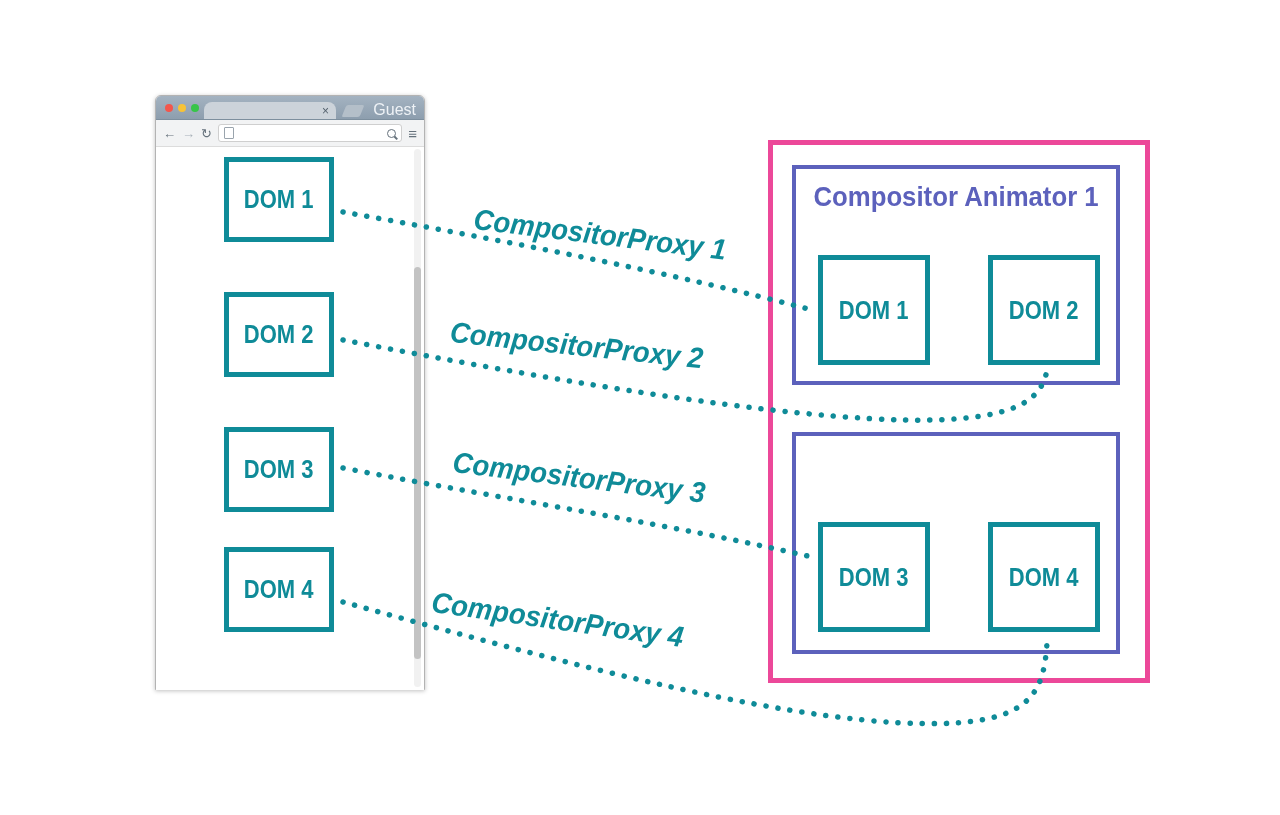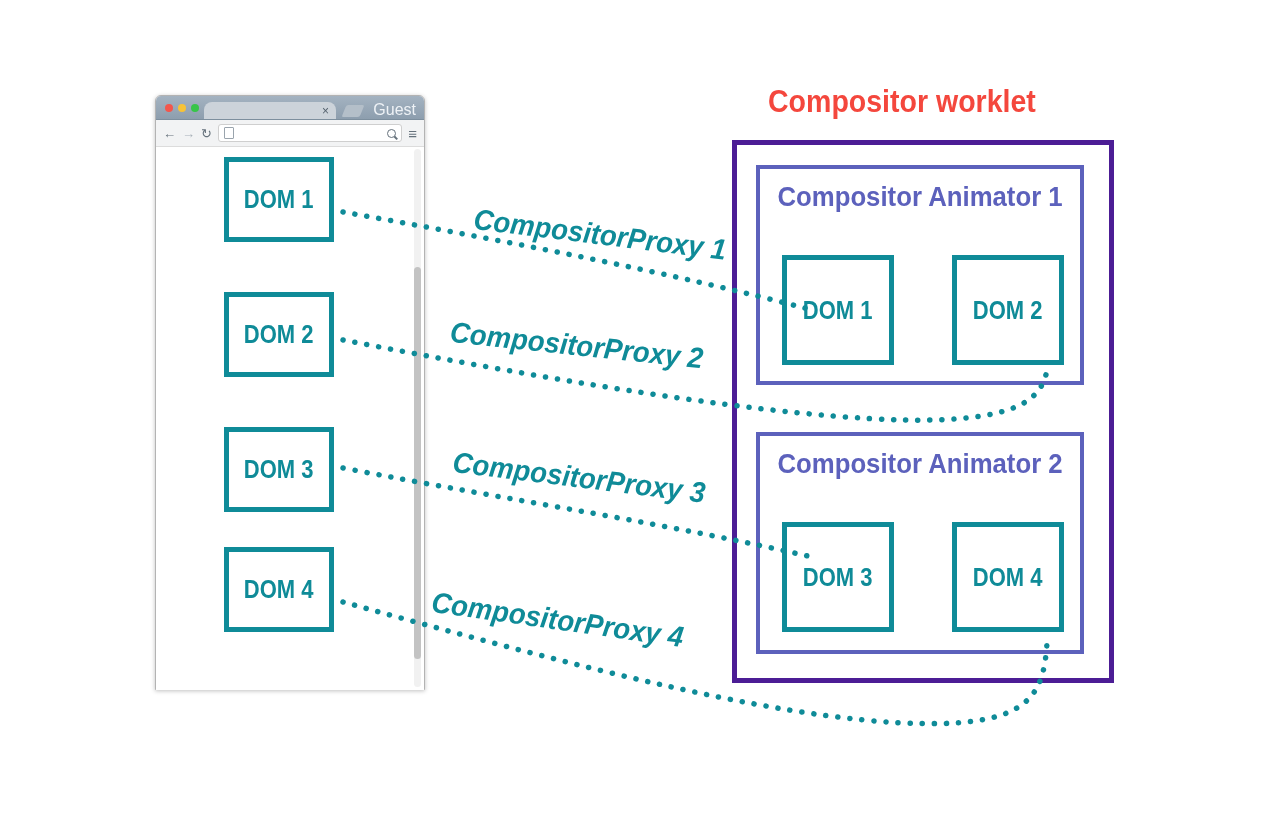--- a/index.html
+++ b/index.html
@@ -41,22 +41,22 @@
   .dom-box{position:absolute;left:68px;width:100px;height:75px;border:5px solid #0f8b98;
            display:flex;align-items:center;justify-content:center;background:#fff;}
   .dom-box.b1{top:10px}.dom-box.b2{top:145px}.dom-box.b3{top:280px}.dom-box.b4{top:400px}
   .dom-label{font-weight:bold;font-size:25px;color:#0f8b98;display:inline-block;
              transform:scaleX(.88);white-space:nowrap;}
 
   
   .worklet-title{position:absolute;left:768px;top:84px;color:#f4473d;font-size:31px;
                  font-weight:bold;white-space:nowrap;}
   .worklet-title span{display:inline-block;transform:scaleX(.92);transform-origin:left center;}
-  .worklet-box{position:absolute;left:732px;top:140px;width:372px;height:533px;
-               border:5px solid #4c1d95;background:transparent;}
+  .worklet-box{position:absolute;left:768px;top:140px;width:372px;height:533px;
+               border:5px solid #ec4899;background:transparent;}
   .animator{position:absolute;left:19px;width:328px;border:4px solid #5c61bc;background:#fff;
             box-sizing:border-box;}
   .animator.a1{top:20px;height:220px;}
   .animator.a2{top:287px;height:222px;}
   .animator-title{text-align:center;margin-top:12px;color:#5c61bc;font-size:28px;
                   font-weight:bold;white-space:nowrap;}
   .animator-title span{display:inline-block;transform:scaleX(.92);}
   .anim-dom{position:absolute;width:102px;height:100px;border:5px solid #0f8b98;display:flex;
             align-items:center;justify-content:center;background:#fff;}
   .anim-dom.left{left:22px;top:86px;}
@@ -115,42 +115,36 @@
       </div>
       <div class="dom-box b4">
         <span class="dom-label">DOM 4</span>
       </div>
       <div class="scrollbar">
         <div class="scroll-thumb"></div>
       </div>
     </div>
   </div>
 
-  <div class="worklet-title">
-    <span>Compositor worklet</span>
-  </div>
 
   <div class="worklet-box">
 
     <div class="animator a1">
       <div class="animator-title">
         <span>Compositor Animator 1</span>
       </div>
       <div class="anim-dom left">
         <span class="dom-label">DOM 1</span>
       </div>
       <div class="anim-dom right">
         <span class="dom-label">DOM 2</span>
       </div>
     </div>
 
     <div class="animator a2">
-      <div class="animator-title">
-        <span>Compositor Animator 2</span>
-      </div>
       <div class="anim-dom left">
         <span class="dom-label">DOM 3</span>
       </div>
       <div class="anim-dom right">
         <span class="dom-label">DOM 4</span>
       </div>
     </div>
   </div>
 
   <svg class="lines" viewBox="0 0 1280 815">

